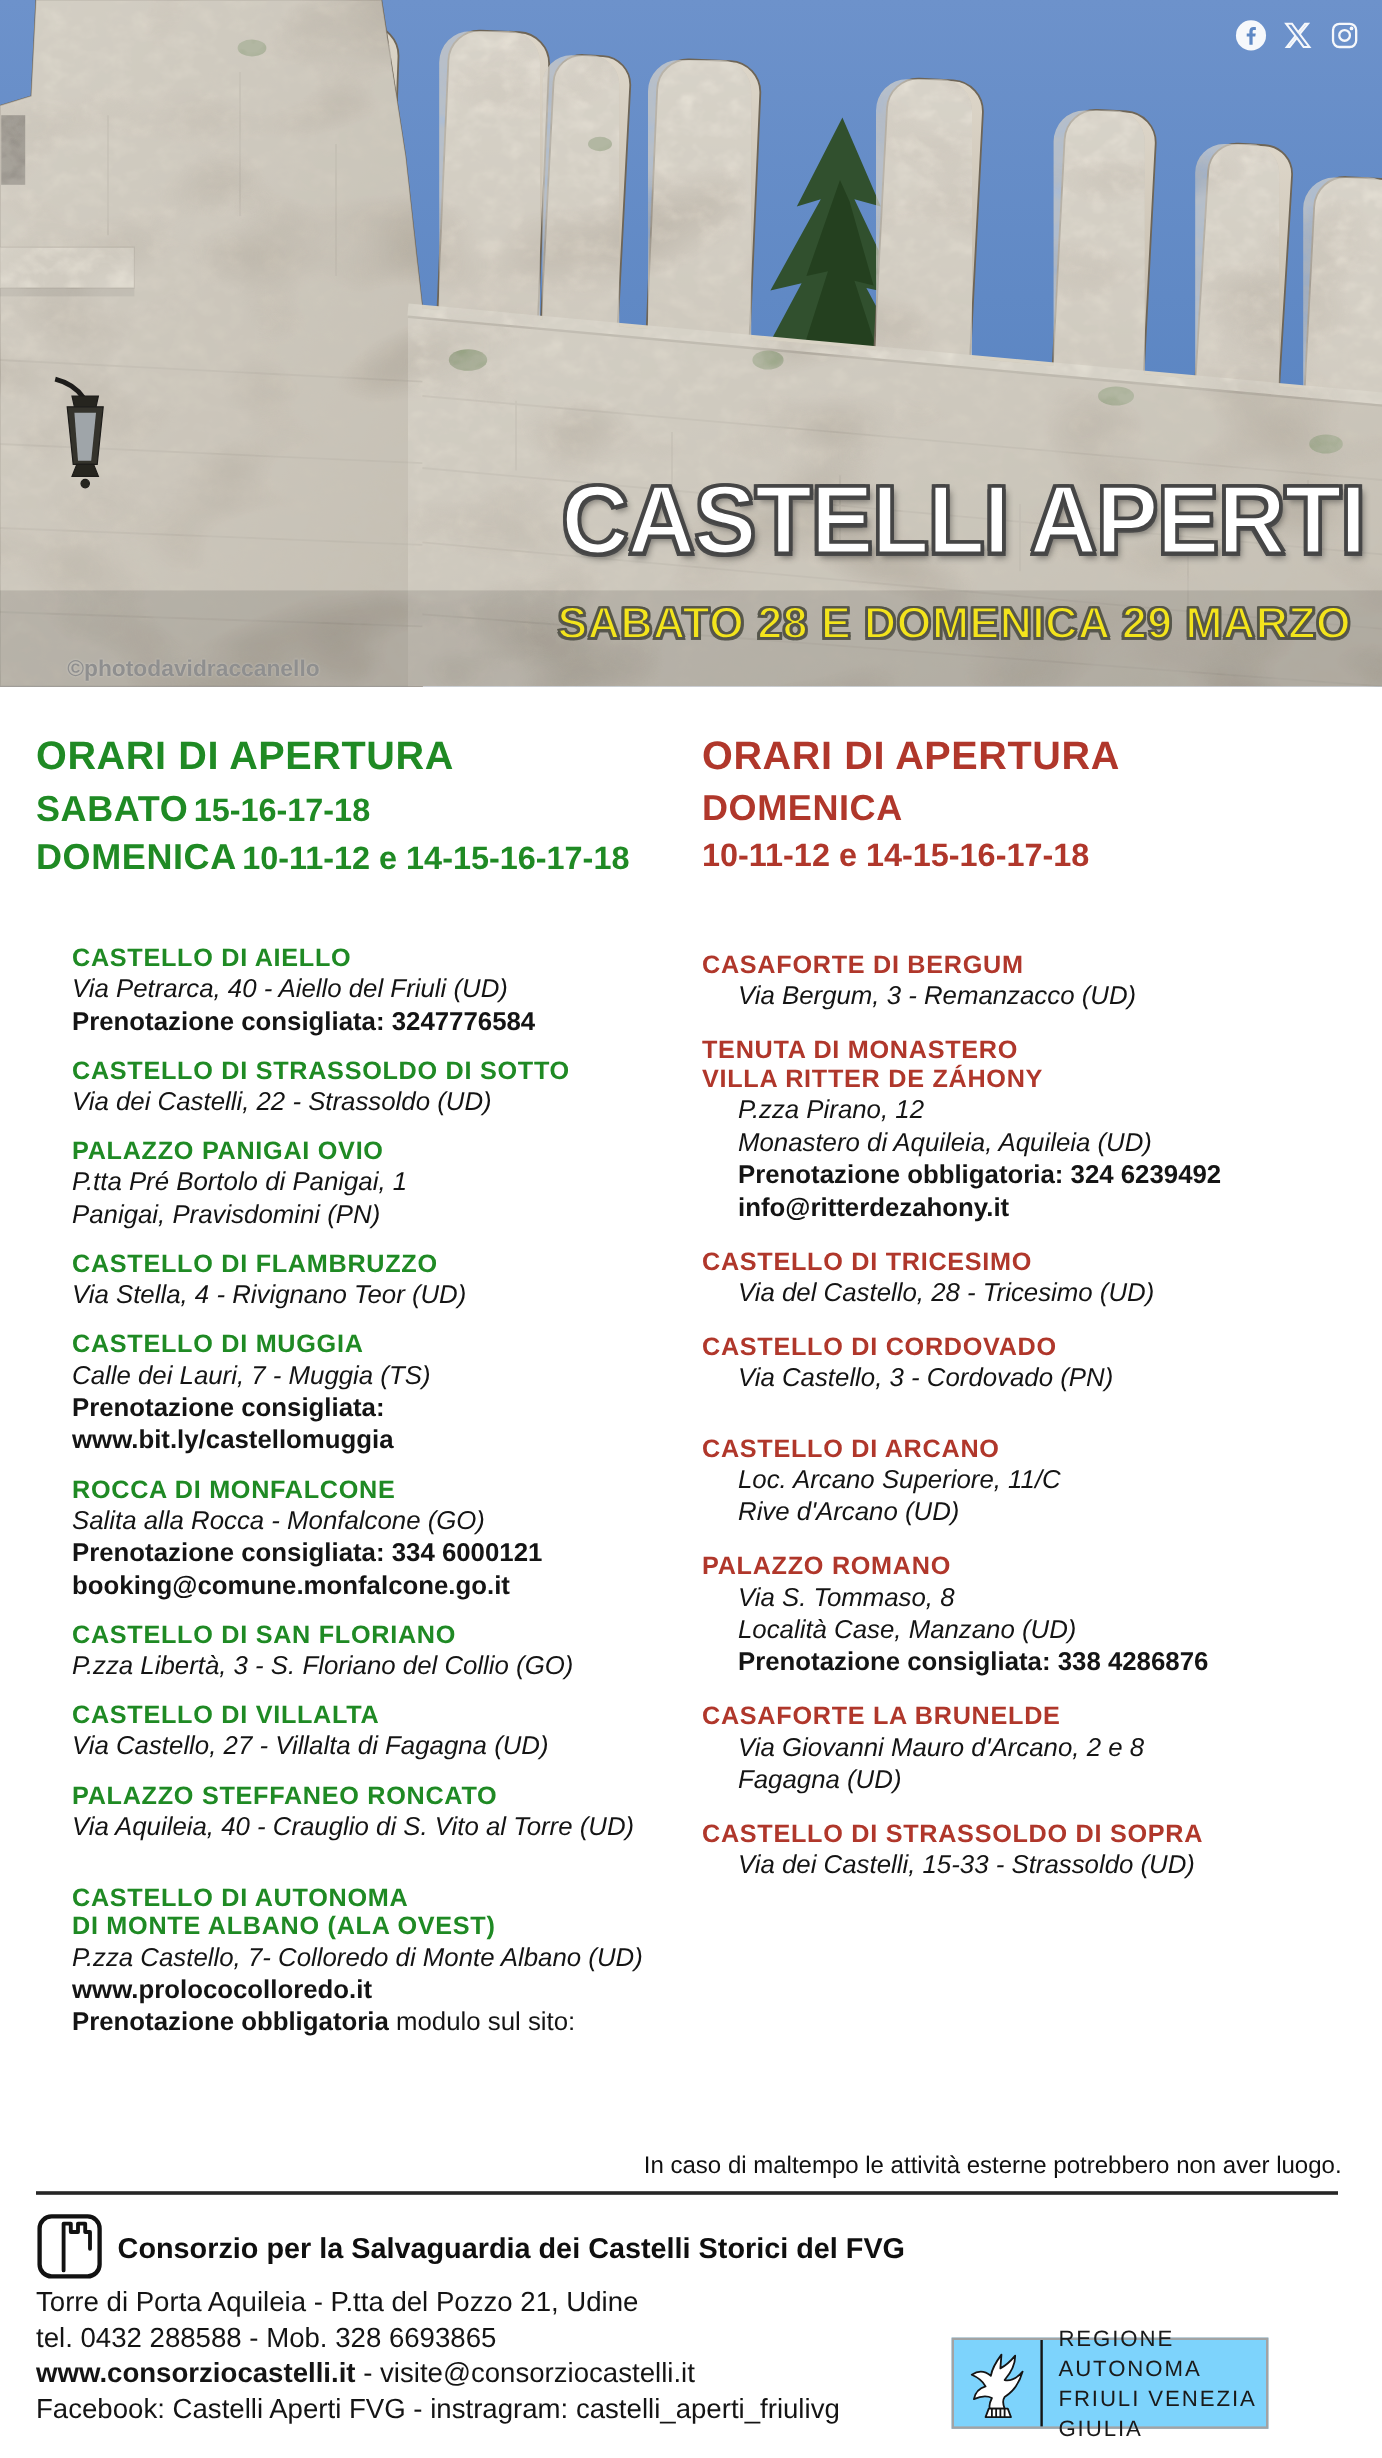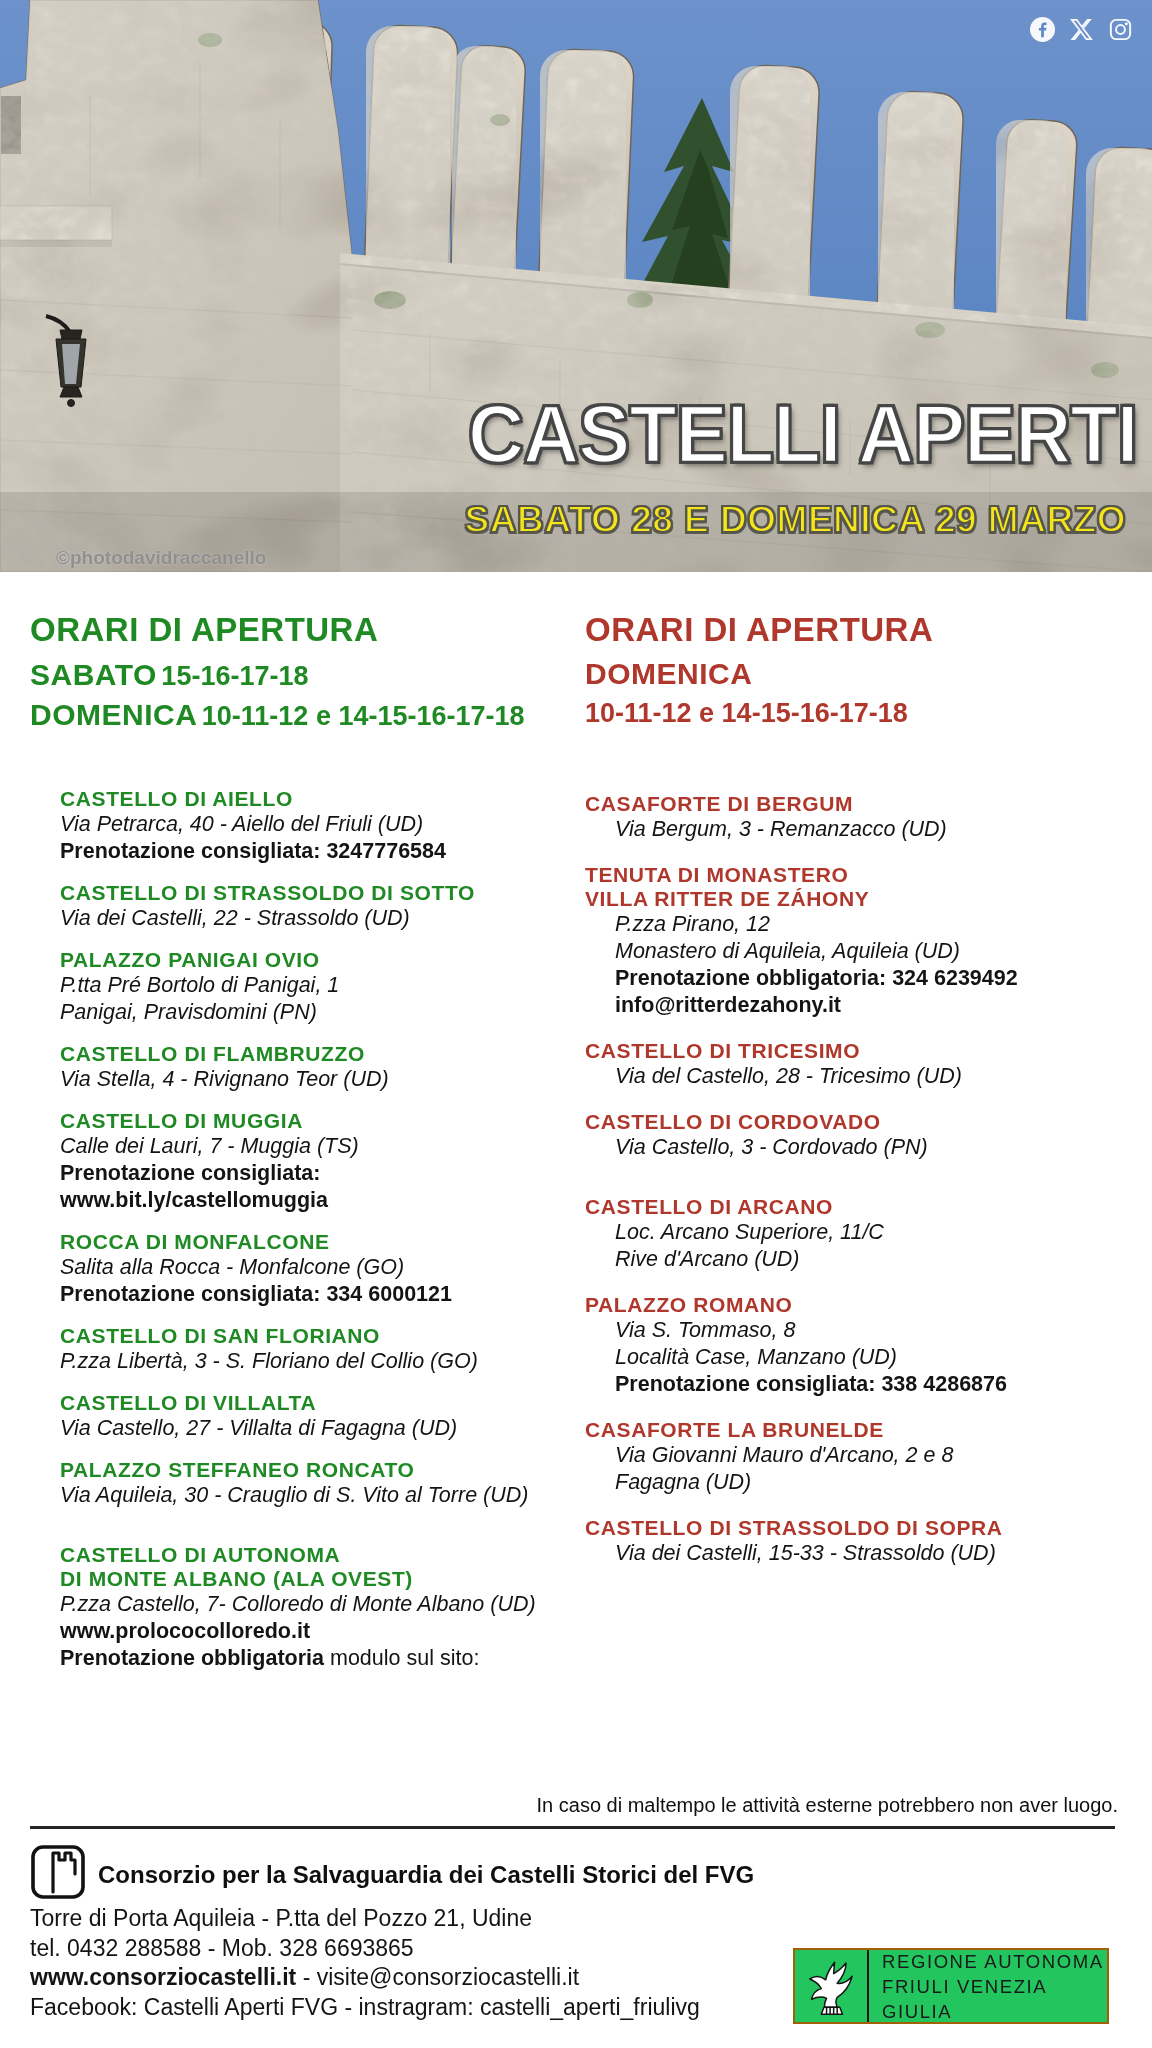--- a/index.html
+++ b/index.html
@@ -42,22 +42,22 @@
   #castle-list-right .e-name{color:#b0372b;}
   .e-line{font-size:21.5px;line-height:27px;padding-left:30px;color:#141414;}
   .s-i{font-style:italic;}
   .s-b{font-weight:700;}
   
   #weather-note{position:absolute;top:1794px;right:34px;font-size:20px;color:#101010;}
   #divider{position:absolute;left:30px;top:1826px;width:1085px;height:3px;background:#262626;}
   #consorzio-icon{position:absolute;left:30px;top:1844px;width:56px;height:56px;}
   #consorzio-title{position:absolute;left:98px;top:1861px;font-size:24px;font-weight:700;color:#0f0f0f;}
   #footer-lines{position:absolute;left:30px;top:1904px;font-size:23px;line-height:29.5px;color:#141414;}
-  #region-logo{position:absolute;left:793px;top:1948px;width:316px;height:76px;border:2px solid #a16207;
-      background:#22c55e;display:flex;align-items:stretch;box-sizing:border-box;}
+  #region-logo{position:absolute;left:793px;top:1948px;width:264px;height:76px;border:2px solid #a3a3a3;
+      background:#7dd3fc;display:flex;align-items:stretch;box-sizing:border-box;}
   #region-eagle{width:72px;border-right:2px solid #151515;display:flex;align-items:center;justify-content:center;}
   #region-text{flex:1;display:flex;flex-direction:column;justify-content:center;padding-left:13px;
       font-size:18.5px;letter-spacing:1.6px;line-height:25px;color:#1a1a1a;font-weight:500;}
 </style>
 </head>
 <body>
 
 <div id="poster">
 
   <div id="hero">
@@ -223,32 +223,33 @@
         <div class="entry">
           <div class="e-name">CASTELLO DI MUGGIA</div>
           <div class="e-line"><span class="s-i">Calle dei Lauri, 7 - Muggia (TS)</span></div>
           <div class="e-line"><span class="s-b">Prenotazione consigliata:</span></div>
           <div class="e-line"><span class="s-b">www.bit.ly/castellomuggia</span></div>
         </div>
         <div class="entry">
           <div class="e-name">ROCCA DI MONFALCONE</div>
           <div class="e-line"><span class="s-i">Salita alla Rocca - Monfalcone (GO)</span></div>
           <div class="e-line"><span class="s-b">Prenotazione consigliata: 334 6000121</span></div>
+          <div class="e-line"><span class="s-b">booking@comune.monfalcone.go.it</span></div>
         </div>
         <div class="entry">
           <div class="e-name">CASTELLO DI SAN FLORIANO</div>
           <div class="e-line"><span class="s-i">P.zza Libertà, 3 - S. Floriano del Collio (GO)</span></div>
         </div>
         <div class="entry">
           <div class="e-name">CASTELLO DI VILLALTA</div>
           <div class="e-line"><span class="s-i">Via Castello, 27 - Villalta di Fagagna (UD)</span></div>
         </div>
         <div class="entry">
           <div class="e-name">PALAZZO STEFFANEO RONCATO</div>
-          <div class="e-line"><span class="s-i">Via Aquileia, 30 - Crauglio di S. Vito al Torre (UD)</span></div>
+          <div class="e-line"><span class="s-i">Via Aquileia, 40 - Crauglio di S. Vito al Torre (UD)</span></div>
         </div>
         <div class="entry gap-before">
           <div class="e-name">CASTELLO DI AUTONOMA</div>
           <div class="e-name">DI MONTE ALBANO (ALA OVEST)</div>
           <div class="e-line"><span class="s-i">P.zza Castello, 7- Colloredo di Monte Albano (UD)</span></div>
           <div class="e-line"><span class="s-b">www.prolococolloredo.it</span></div>
           <div class="e-line"><span class="s-b">Prenotazione obbligatoria</span><span class="s-r"> modulo sul sito:</span></div>
         </div>
       </div>
   </div>

